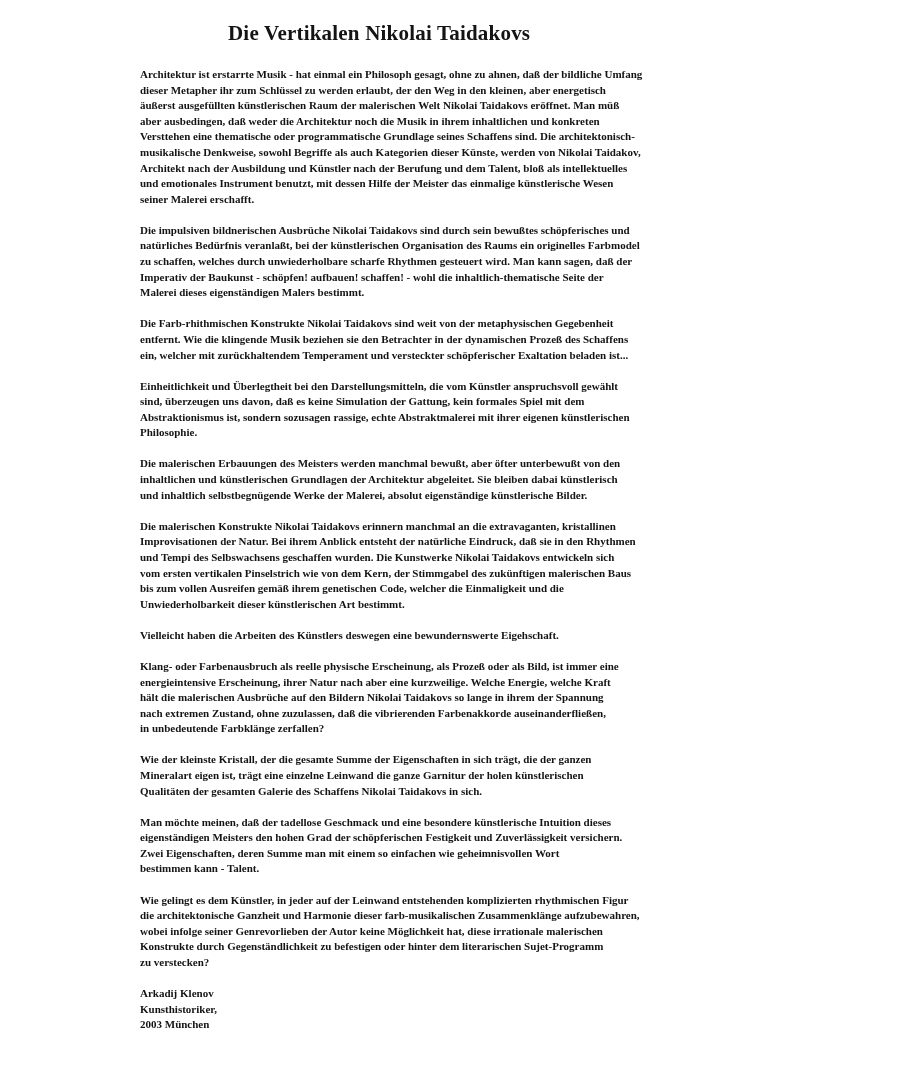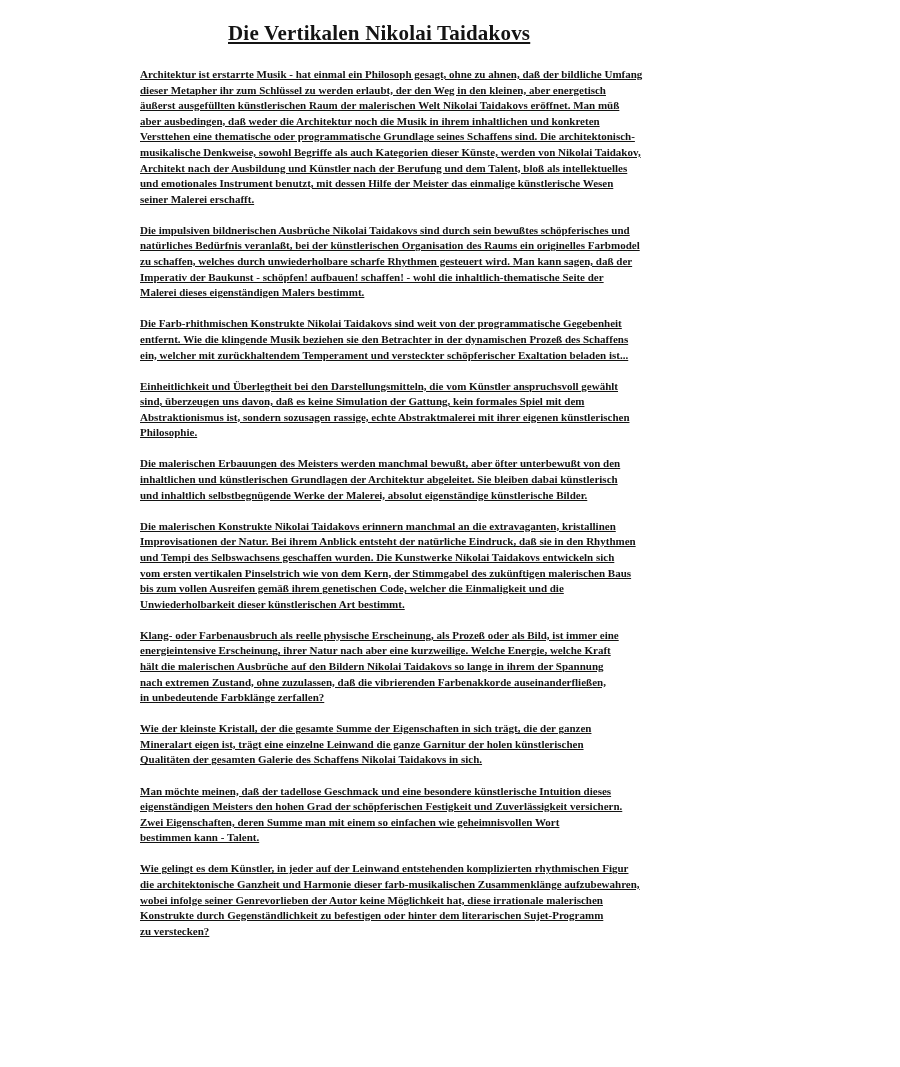--- a/index.html
+++ b/index.html
@@ -13,21 +13,20 @@
     overflow: hidden;
   }
   .doc {
     box-sizing: border-box;
     width: 900px;
     height: 1067px;
     padding: 21px 0 12px 140px;
     font-family: "Liberation Serif", serif;
     font-weight: 700;
     color: #141414;
-    text-decoration: underline;
     -webkit-font-smoothing: antialiased;
   }
   .doc-title {
     margin: 0 0 22px 88px;
     font-size: 21px;
     line-height: 24px;
     letter-spacing: 0.2px;
   }
   .para {
     width: 710px;
@@ -54,47 +53,51 @@
 Versttehen eine thematische oder programmatische Grundlage seines Schaffens sind. Die architektonisch-
 musikalische Denkweise, sowohl Begriffe als auch Kategorien dieser Künste, werden von Nikolai Taidakov,
 Architekt nach der Ausbildung und Künstler nach der Berufung und dem Talent, bloß als intellektuelles
 und emotionales Instrument benutzt, mit dessen Hilfe der Meister das einmalige künstlerische Wesen
 seiner Malerei erschafft.</div>
   <div class="para">Die impulsiven bildnerischen Ausbrüche Nikolai Taidakovs sind durch sein bewußtes schöpferisches und
 natürliches Bedürfnis veranlaßt, bei der künstlerischen Organisation des Raums ein originelles Farbmodel
 zu schaffen, welches durch unwiederholbare scharfe Rhythmen gesteuert wird. Man kann sagen, daß der
 Imperativ der Baukunst - schöpfen! aufbauen! schaffen! - wohl die inhaltlich-thematische Seite der
 Malerei dieses eigenständigen Malers bestimmt.</div>
-  <div class="para">Die Farb-rhithmischen Konstrukte Nikolai Taidakovs sind weit von der programmatische Gegebenheit
+  <div class="para">Die Farb-rhithmischen Konstrukte Nikolai Taidakovs sind weit von der metaphysischen Gegebenheit
 entfernt. Wie die klingende Musik beziehen sie den Betrachter in der dynamischen Prozeß des Schaffens
 ein, welcher mit zurückhaltendem Temperament und versteckter schöpferischer Exaltation beladen ist...</div>
   <div class="para">Einheitlichkeit und Überlegtheit bei den Darstellungsmitteln, die vom Künstler anspruchsvoll gewählt
 sind, überzeugen uns davon, daß es keine Simulation der Gattung, kein formales Spiel mit dem
 Abstraktionismus ist, sondern sozusagen rassige, echte Abstraktmalerei mit ihrer eigenen künstlerischen
 Philosophie.</div>
   <div class="para">Die malerischen Erbauungen des Meisters werden manchmal bewußt, aber öfter unterbewußt von den
 inhaltlichen und künstlerischen Grundlagen der Architektur abgeleitet. Sie bleiben dabai künstlerisch
 und inhaltlich selbstbegnügende Werke der Malerei, absolut eigenständige künstlerische Bilder.</div>
   <div class="para">Die malerischen Konstrukte Nikolai Taidakovs erinnern manchmal an die extravaganten, kristallinen
 Improvisationen der Natur. Bei ihrem Anblick entsteht der natürliche Eindruck, daß sie in den Rhythmen
 und Tempi des Selbswachsens geschaffen wurden. Die Kunstwerke Nikolai Taidakovs entwickeln sich
 vom ersten vertikalen Pinselstrich wie von dem Kern, der Stimmgabel des zukünftigen malerischen Baus
 bis zum vollen Ausreifen gemäß  ihrem genetischen Code, welcher die Einmaligkeit und die
 Unwiederholbarkeit dieser künstlerischen Art bestimmt.</div>
+  <div class="para">Vielleicht haben die Arbeiten des Künstlers deswegen eine bewundernswerte Eigehschaft.</div>
   <div class="para">Klang- oder Farbenausbruch als reelle physische Erscheinung, als Prozeß oder als Bild, ist immer eine
 energieintensive Erscheinung, ihrer Natur nach aber eine kurzweilige. Welche Energie, welche Kraft
 hält die malerischen Ausbrüche auf den Bildern Nikolai Taidakovs so lange in ihrem der Spannung
 nach extremen Zustand, ohne zuzulassen, daß die vibrierenden Farbenakkorde auseinanderfließen,
 in unbedeutende Farbklänge zerfallen?</div>
   <div class="para">Wie der kleinste Kristall, der die gesamte Summe der Eigenschaften in sich trägt, die der ganzen
 Mineralart eigen ist, trägt eine einzelne Leinwand die ganze Garnitur der holen künstlerischen
 Qualitäten der gesamten Galerie des Schaffens Nikolai Taidakovs in sich.</div>
   <div class="para">Man möchte meinen, daß der tadellose Geschmack und eine besondere künstlerische Intuition dieses
 eigenständigen Meisters den hohen Grad der schöpferischen Festigkeit und Zuverlässigkeit versichern.
 Zwei Eigenschaften, deren Summe man mit einem so einfachen wie geheimnisvollen Wort
 bestimmen kann - Talent.</div>
   <div class="para">Wie gelingt es dem Künstler, in jeder auf der Leinwand entstehenden komplizierten rhythmischen Figur
 die architektonische Ganzheit und Harmonie dieser farb-musikalischen Zusammenklänge aufzubewahren,
 wobei infolge seiner Genrevorlieben der Autor keine Möglichkeit hat, diese irrationale malerischen
 Konstrukte durch Gegenständlichkeit zu befestigen oder hinter dem literarischen Sujet-Programm
 zu verstecken?</div>
 
+  <div class="para signature">Arkadij Klenov
+Kunsthistoriker,
+2003 München</div>
 </div>
 
 </body></html>

